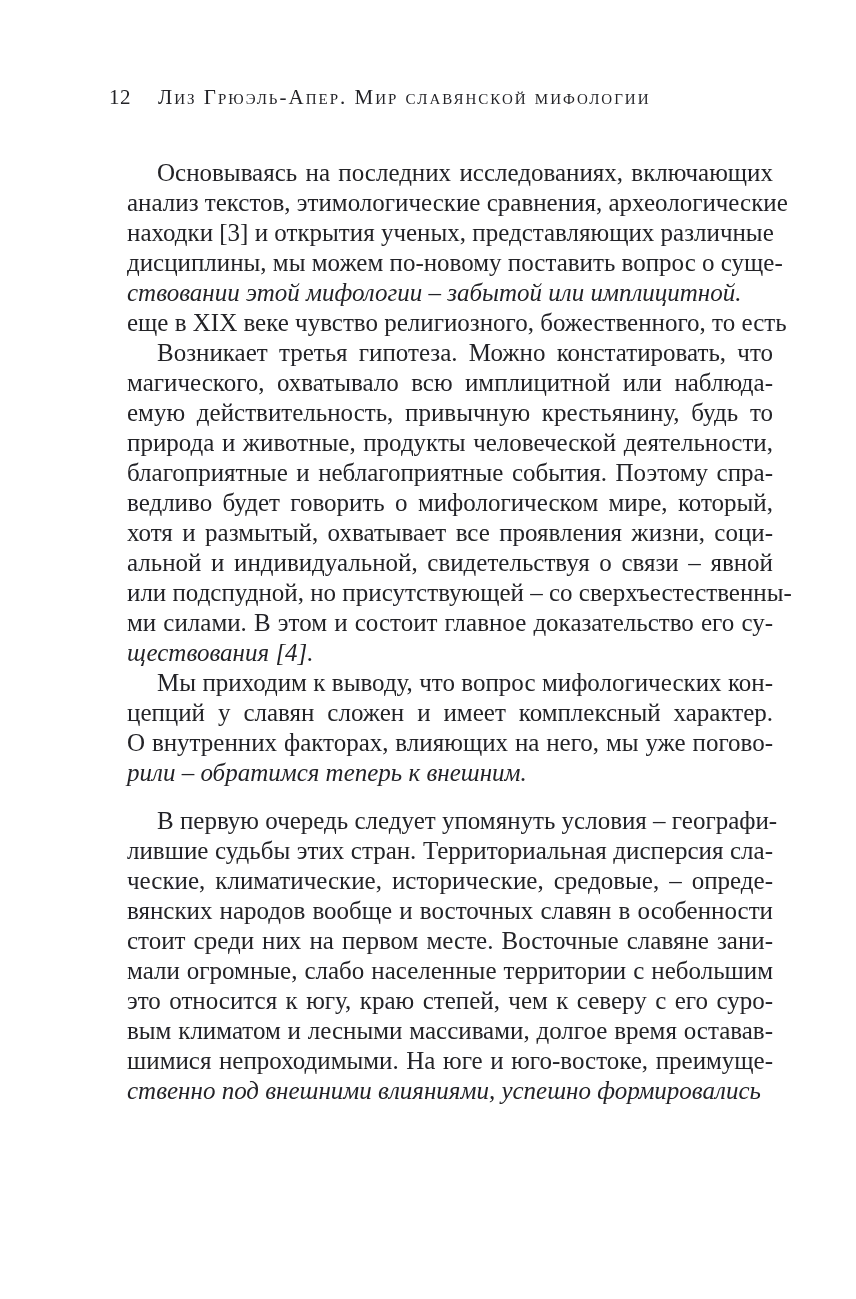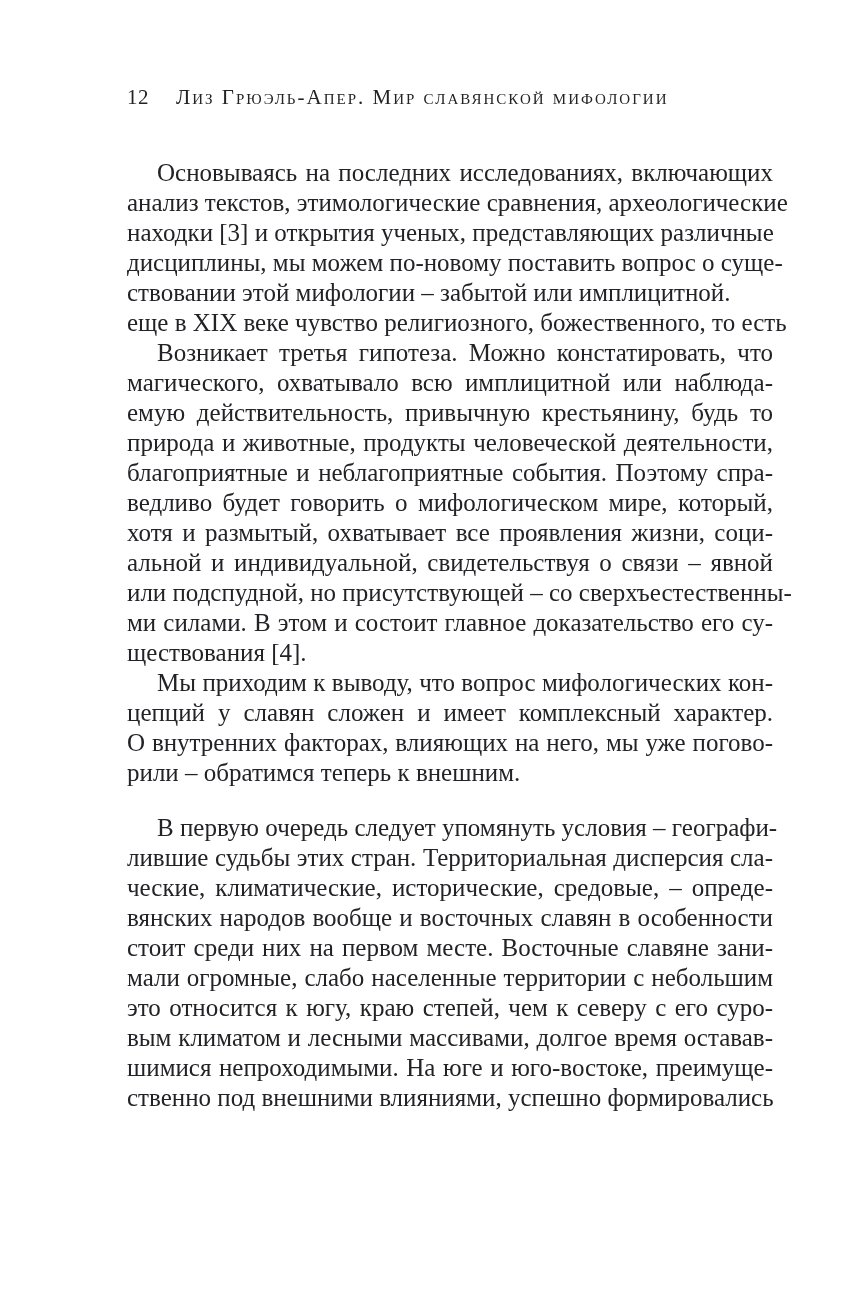--- a/index.html
+++ b/index.html
@@ -11,21 +11,21 @@
     position: relative;
     width: 856px;
     height: 1299px;
     background: #ffffff;
     overflow: hidden;
     font-family: "Liberation Serif", "DejaVu Serif", serif;
     color: #232327;
   }
   .running-header {
     position: absolute;
-    left: 127px;
+    left: 109px;
     top: 84px;
     width: 646px;
     display: flex;
     align-items: baseline;
     gap: 27px;
     font-size: 21px;
     line-height: 26px;
     white-space: nowrap;
   }
   .page-number {
@@ -40,35 +40,36 @@
     position: absolute;
     left: 127px;
     top: 158px;
     width: 646px;
     font-size: 25px;
   }
   .para {
     margin: 0;
   }
   .para.section-gap {
-    margin-top: 25px;
+    margin-top: 18px;
   }
   .line {
     height: 30px;
     line-height: 30px;
     text-align: justify;
     text-align-last: justify;
     white-space: nowrap;
     overflow: visible;
   }
   .line.first {
     text-indent: 30px;
   }
   .line.last {
     text-align-last: left;
+    font-style: italic;
   }
 </style>
 </head>
 <body>
 
 <div class="page">
   <header class="running-header">
     <span class="page-number">12</span>
     <span class="running-title">Лиз Грюэль-Апер. Мир славянской мифологии</span>
   </header>

